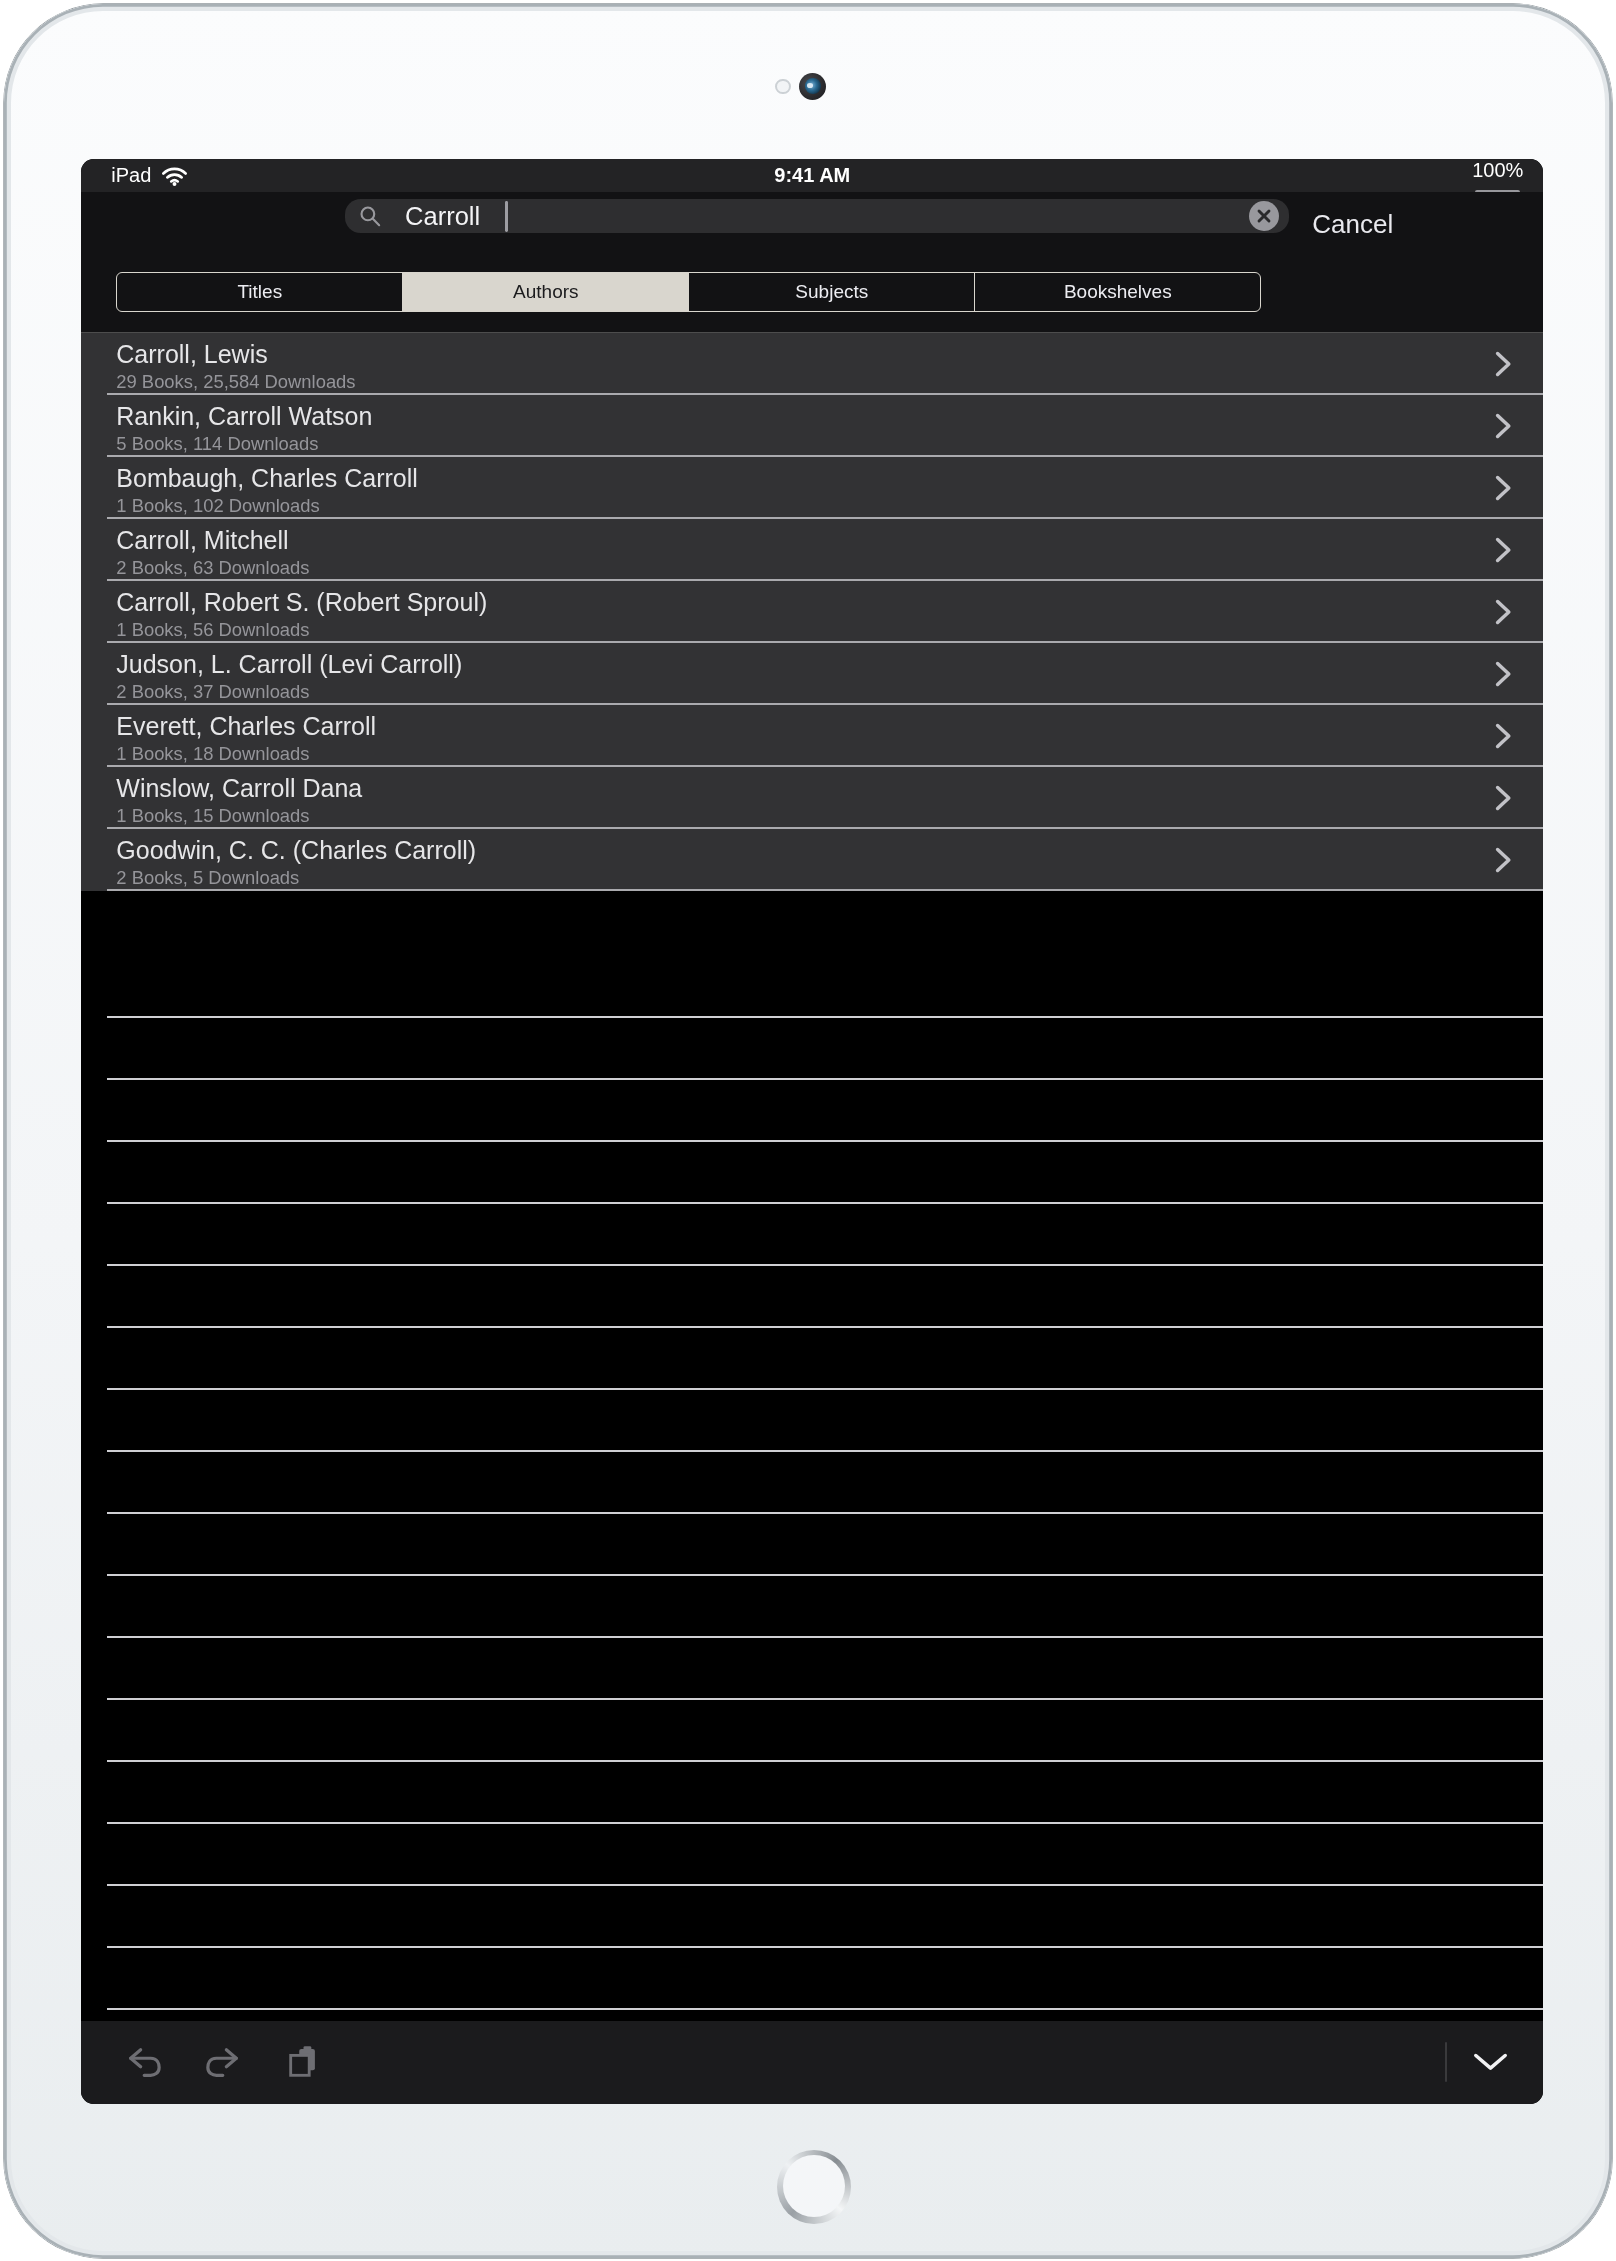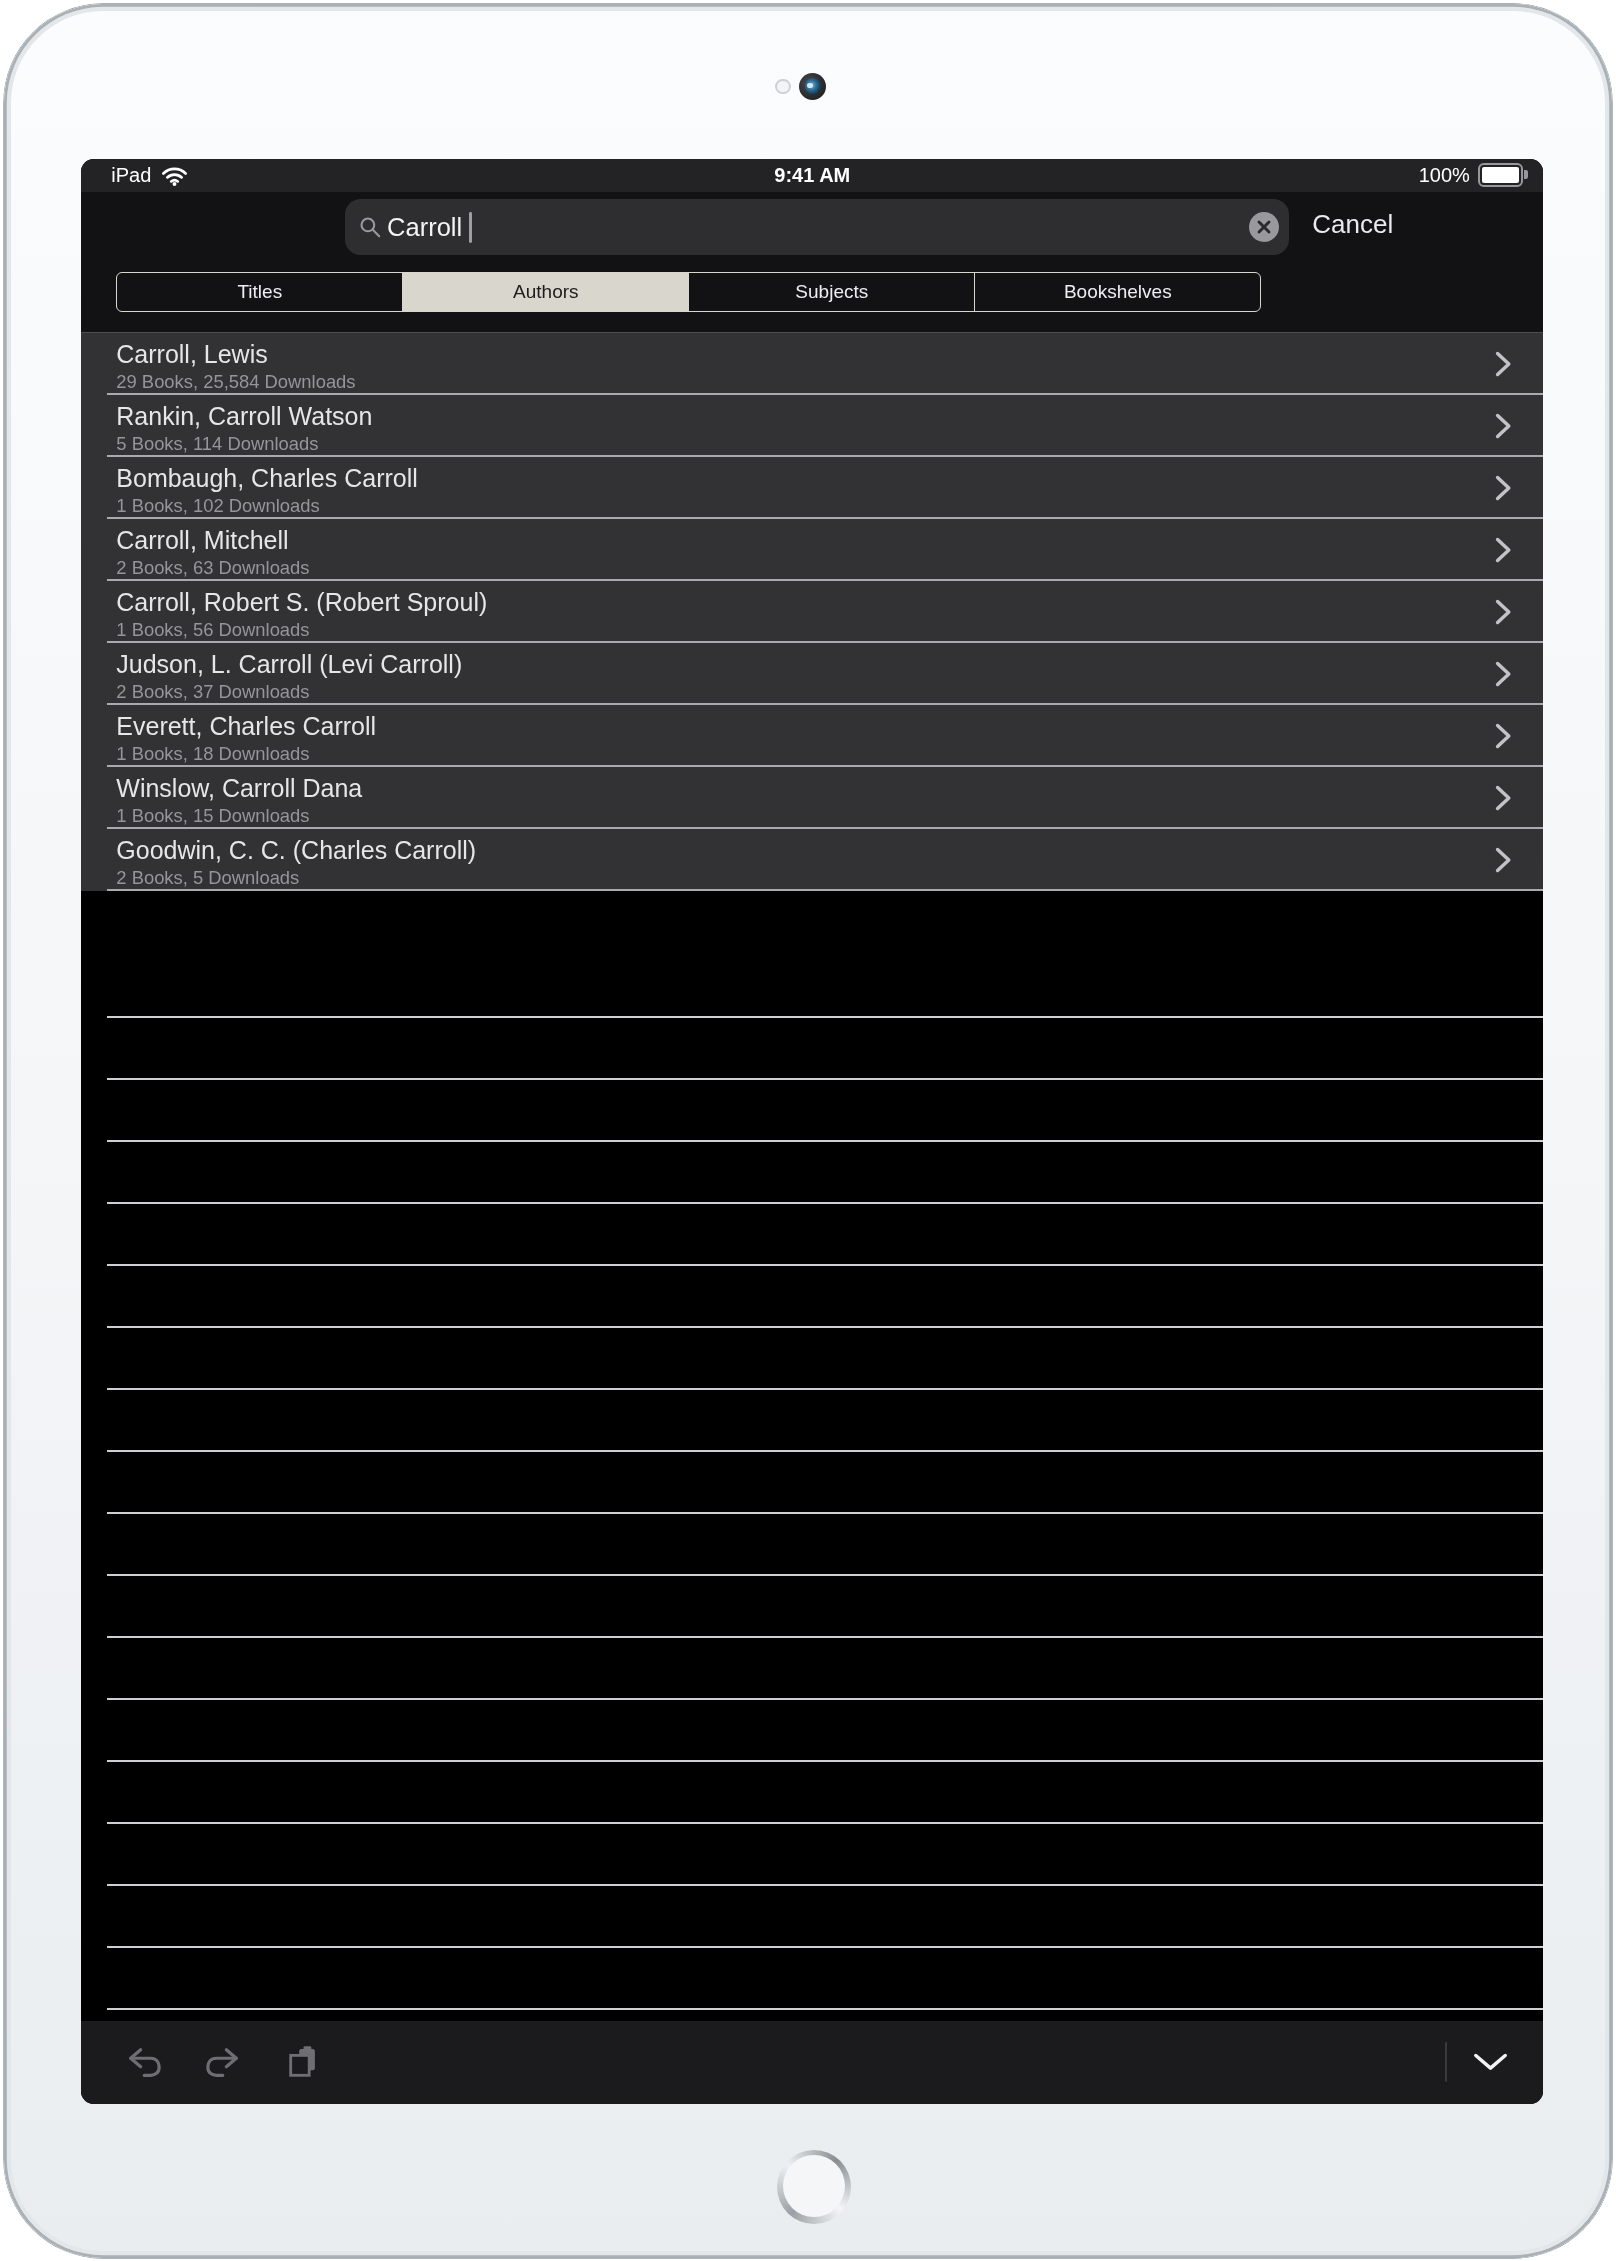--- a/index.html
+++ b/index.html
@@ -23,30 +23,30 @@
         background:#f4f6f8;}
   
   .screen{position:absolute;left:77px;top:155px;width:1462px;height:1945px;background:#000;
           border-radius:12.8px;overflow:hidden;}
   
   .status-bar{position:absolute;left:0;top:0;width:100%;height:33px;background:#232325;
               color:#fff;font-size:20px;}
   .sb-left{position:absolute;left:30px;top:0;height:33px;display:flex;align-items:center;gap:10px;}
   .sb-center{position:absolute;left:0;top:0;width:100%;height:33px;display:flex;align-items:center;
              justify-content:center;font-weight:600;}
-  .sb-right{position:absolute;right:20px;top:0;height:33px;display:flex;align-items:center;gap:8.5px;}
+  .sb-right{position:absolute;right:20px;top:0;height:33px;display:flex;align-items:center;gap:8.5px;flex-direction:column;}
   .battery{position:relative;width:41px;height:20px;border:2.1px solid #97979c;border-radius:5.7px;}
   .battery .fill{position:absolute;inset:2.1px;background:#ffffff;border-radius:2.1px;}
   .battery .nub{position:absolute;right:-7px;top:5px;width:4.3px;height:9.2px;background:#97979c;
                 border-radius:0 2.1px 2.1px 0;}
   
   .header{position:absolute;left:0;top:33px;width:100%;height:140px;background:#121214;}
-  .search-field{position:absolute;left:264px;top:7.8px;width:944px;height:56px;background:#2e2e30;
+  .search-field{position:absolute;left:264px;top:7.8px;width:944px;height:34px;background:#2e2e30;
                 border-radius:15.6px;display:flex;align-items:center;padding:0 10px 0 12.8px;
-                box-sizing:border-box;gap:5px;}
+                box-sizing:border-box;gap:23px;}
   .search-text{color:#f4f4f6;font-size:25.5px;white-space:nowrap;}
   .cursor{display:inline-block;width:2.8px;height:31px;background:#9d9da3;border-radius:1.4px;
           margin-left:2.1px;vertical-align:middle;}
   .clear-btn{margin-left:auto;width:30px;height:30px;border-radius:50%;background:#98989d;
              display:flex;align-items:center;justify-content:center;}
   .cancel{position:absolute;left:1231px;top:7.8px;height:50px;display:flex;align-items:center;
           color:#e9e9ee;font-size:26px;}
   .tabs{position:absolute;left:35px;top:80px;width:1145px;height:40px;display:flex;
         border:1.4px solid #d9d6ce;border-radius:6px;overflow:hidden;box-sizing:border-box;}
   .tab{flex:1;display:flex;align-items:center;justify-content:center;font-size:19px;

